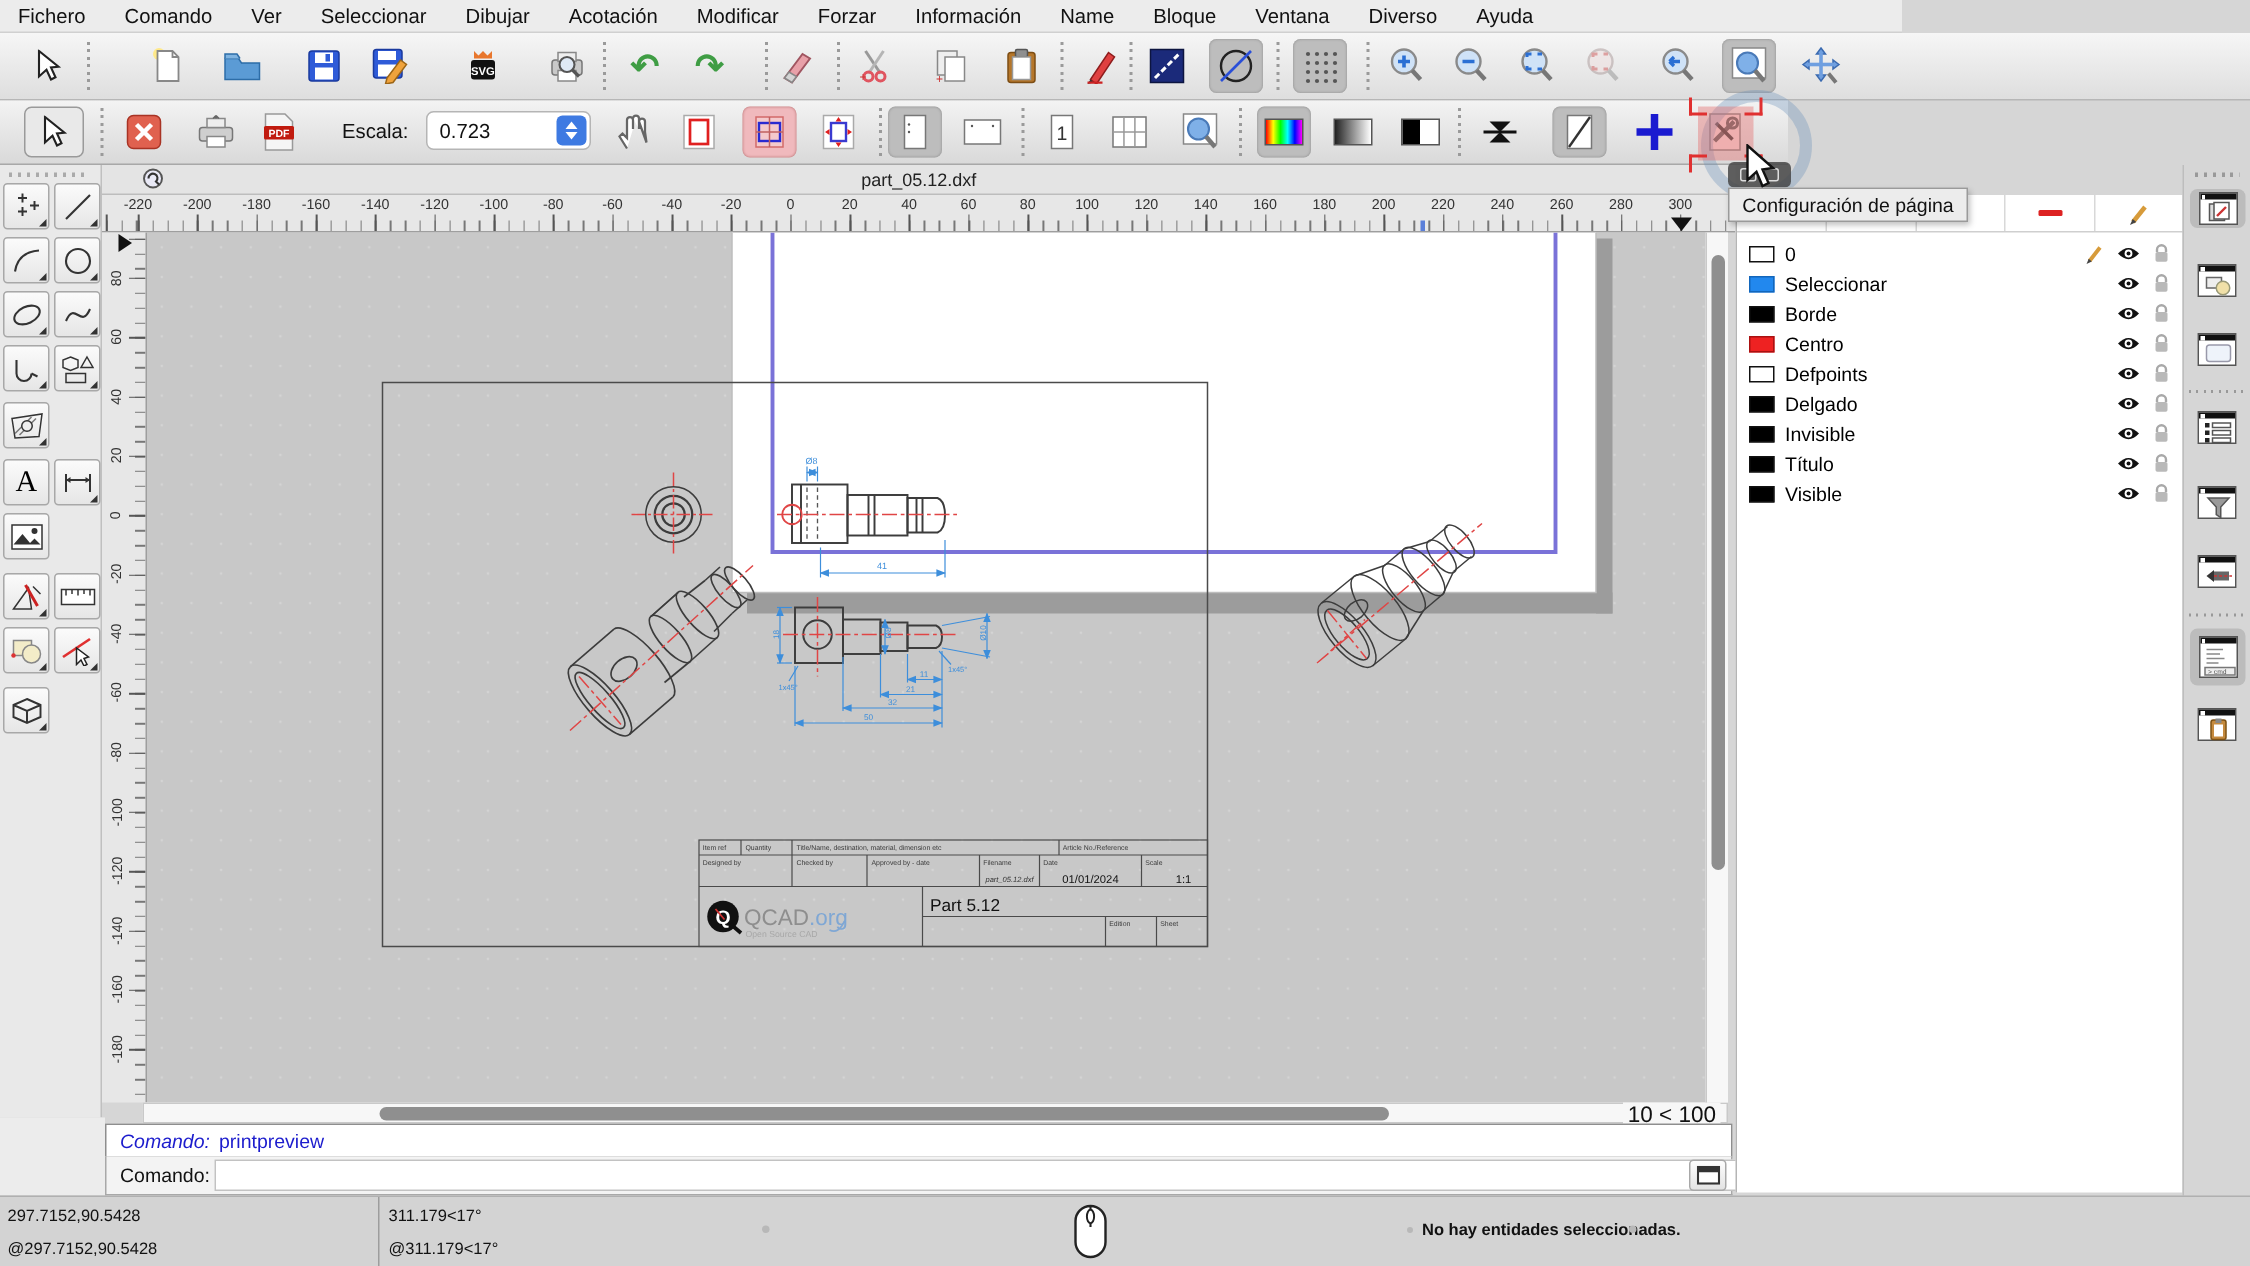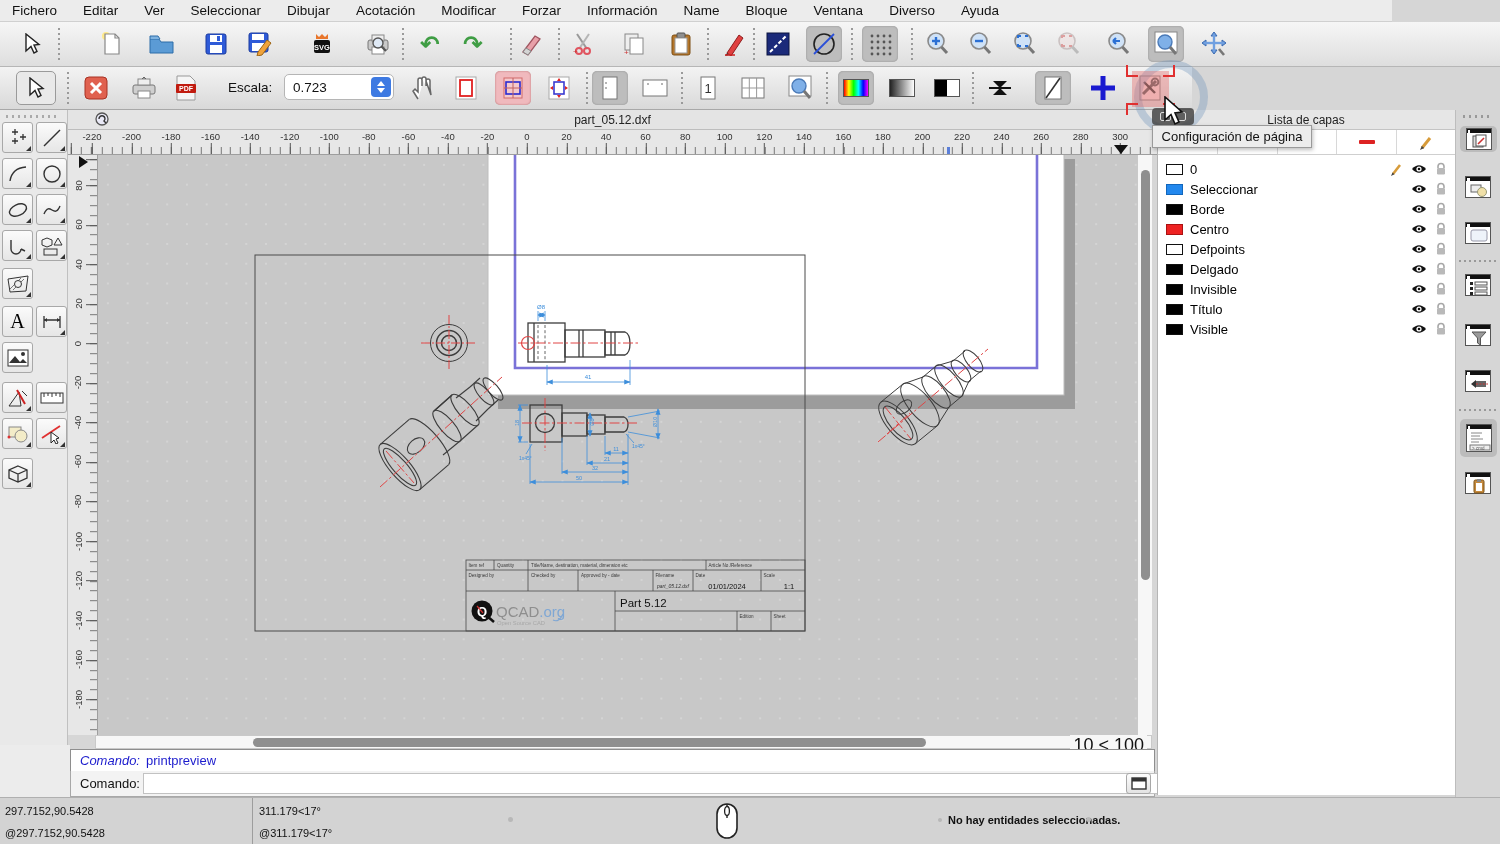--- a/index.html
+++ b/index.html
@@ -1,20 +1,20 @@
 <!DOCTYPE html>
 <html><head>
 <meta charset="utf-8">
 <style>
   * { margin:0; padding:0; box-sizing:border-box; }
   html,body { width:1500px; height:844px; font-family:"Liberation Sans", sans-serif; }
   #app { position:relative; width:1500px; height:844px; background:#d6d6d6; overflow:hidden; }
 
   
-  .menubar { position:absolute; left:0; top:0; width:1392px; height:22px; background:#ececec;
+  .menubar { position:absolute; left:0; top:0; width:1268px; height:22px; background:#ececec;
              border-bottom:1px solid #d0d0d0; display:flex; align-items:center; padding-left:12px; }
   .mi { font-size:13.5px; color:#111; margin-right:26px; white-space:nowrap; }
 
   
   .toolbar1 { position:absolute; left:0; top:22px; width:1500px; height:45px;
               background:linear-gradient(#f6f6f6,#dedede); border-bottom:1px solid #b6b6b6; }
   .toolbar2 { position:absolute; left:0; top:67px; width:1192px; height:43px;
               background:linear-gradient(#f3f3f3,#d9d9d9); border-bottom:1px solid #a8a8a8; }
   .tb { position:absolute; width:36px; height:36px; top:4px; border-radius:5px;
         display:flex; align-items:center; justify-content:center; }
@@ -80,21 +80,21 @@
              border-top:6px solid transparent; border-bottom:6px solid transparent; border-left:9px solid #111; }
   .bluetick { position:absolute; left:879px; bottom:0; width:3px; height:7px; background:#5b7fd9; }
 
   
   .canvas { position:absolute; left:98px; top:155px; width:1039px; height:580px; background:#c8c8c8;
             background-image:radial-gradient(circle,#d4d4d4 0.8px, transparent 1.1px);
             background-size:19.77px 19.77px; overflow:hidden; }
   .hscroll { position:absolute; left:95px; top:735px; width:1057px; height:14px; background:#f7f7f7;
              border:1px solid #c9c9c9; }
   .hthumb { position:absolute; left:157px; top:2px; width:673px; height:9px; background:#8f8f8f; border-radius:5px; }
-  .hpageind { position:absolute; right:4px; top:-1px; font-size:18px; color:#111; background:#f7f7f7; padding:0 3px; }
+  .hpageind { position:absolute; right:4px; top:-1px; font-size:15px; color:#111; background:#f7f7f7; padding:0 3px; }
   .vscroll { position:absolute; left:1137px; top:155px; width:15px; height:580px; background:#f7f7f7;
              border-left:1px solid #c9c9c9; }
   .vthumb { position:absolute; left:3px; top:15px; width:9px; height:410px; background:#8f8f8f; border-radius:5px; }
 
   
   .cmdhistory { position:absolute; left:70px; top:749px; width:1085px; height:23px; background:#fff;
                 border:1px solid #8e8e8e; font-size:13px; padding:3px 0 0 9px; color:#1c1ccd; }
   .cmdhistory em { font-style:italic; margin-right:6px; }
   .cmdrow { position:absolute; left:70px; top:771px; width:1085px; height:26px; background:#f3f3f3;
             border:1px solid #a8a8a8; border-top:none; }
@@ -153,21 +153,21 @@
   svg text { font-family:"Liberation Sans",sans-serif; }
 </style>
 </head>
 <body>
 
 <div id="app">
 
   <div class="menubar">
 
   <span class="mi">Fichero</span>
-      <span class="mi">Editar</span>
+      <span class="mi">Comando</span>
       <span class="mi">Ver</span>
       <span class="mi">Seleccionar</span>
       <span class="mi">Dibujar</span>
       <span class="mi">Acotación</span>
       <span class="mi">Modificar</span>
       <span class="mi">Forzar</span>
       <span class="mi">Información</span>
       <span class="mi">Name</span>
       <span class="mi">Bloque</span>
       <span class="mi">Ventana</span>
@@ -498,21 +498,20 @@
     </div>
   </div>
 
   <div class="tabbar">
     <svg class="appicon" width="15" height="15">
         <circle cx="7" cy="7" r="6" fill="#e9e9f6" stroke="#555" stroke-width="1.3"></circle>
         <path d="M4 7 a3 3 0 1 1 5 2 l2 2" fill="none" stroke="#333" stroke-width="1.4"></path>
       </svg>
     <div class="tabtitle">part_05.12.dxf</div>
   </div>
-  <div class="layers-header">Lista de capas</div>
 
   <div class="leftpanel">
     <div class="lp-handle"></div>
     <div class="tool" style="left:2px;top:12px">
         <svg width="20" height="20">
           <path d="M4 4 h6 M7 1 v6 M12 9 h6 M15 6 v6 M4 13 h6 M7 10 v6" stroke="#333" stroke-width="1.3"></path>
         </svg>
         <i class="tri"></i>
       </div>
     <div class="tool" style="left:36px;top:12px">

